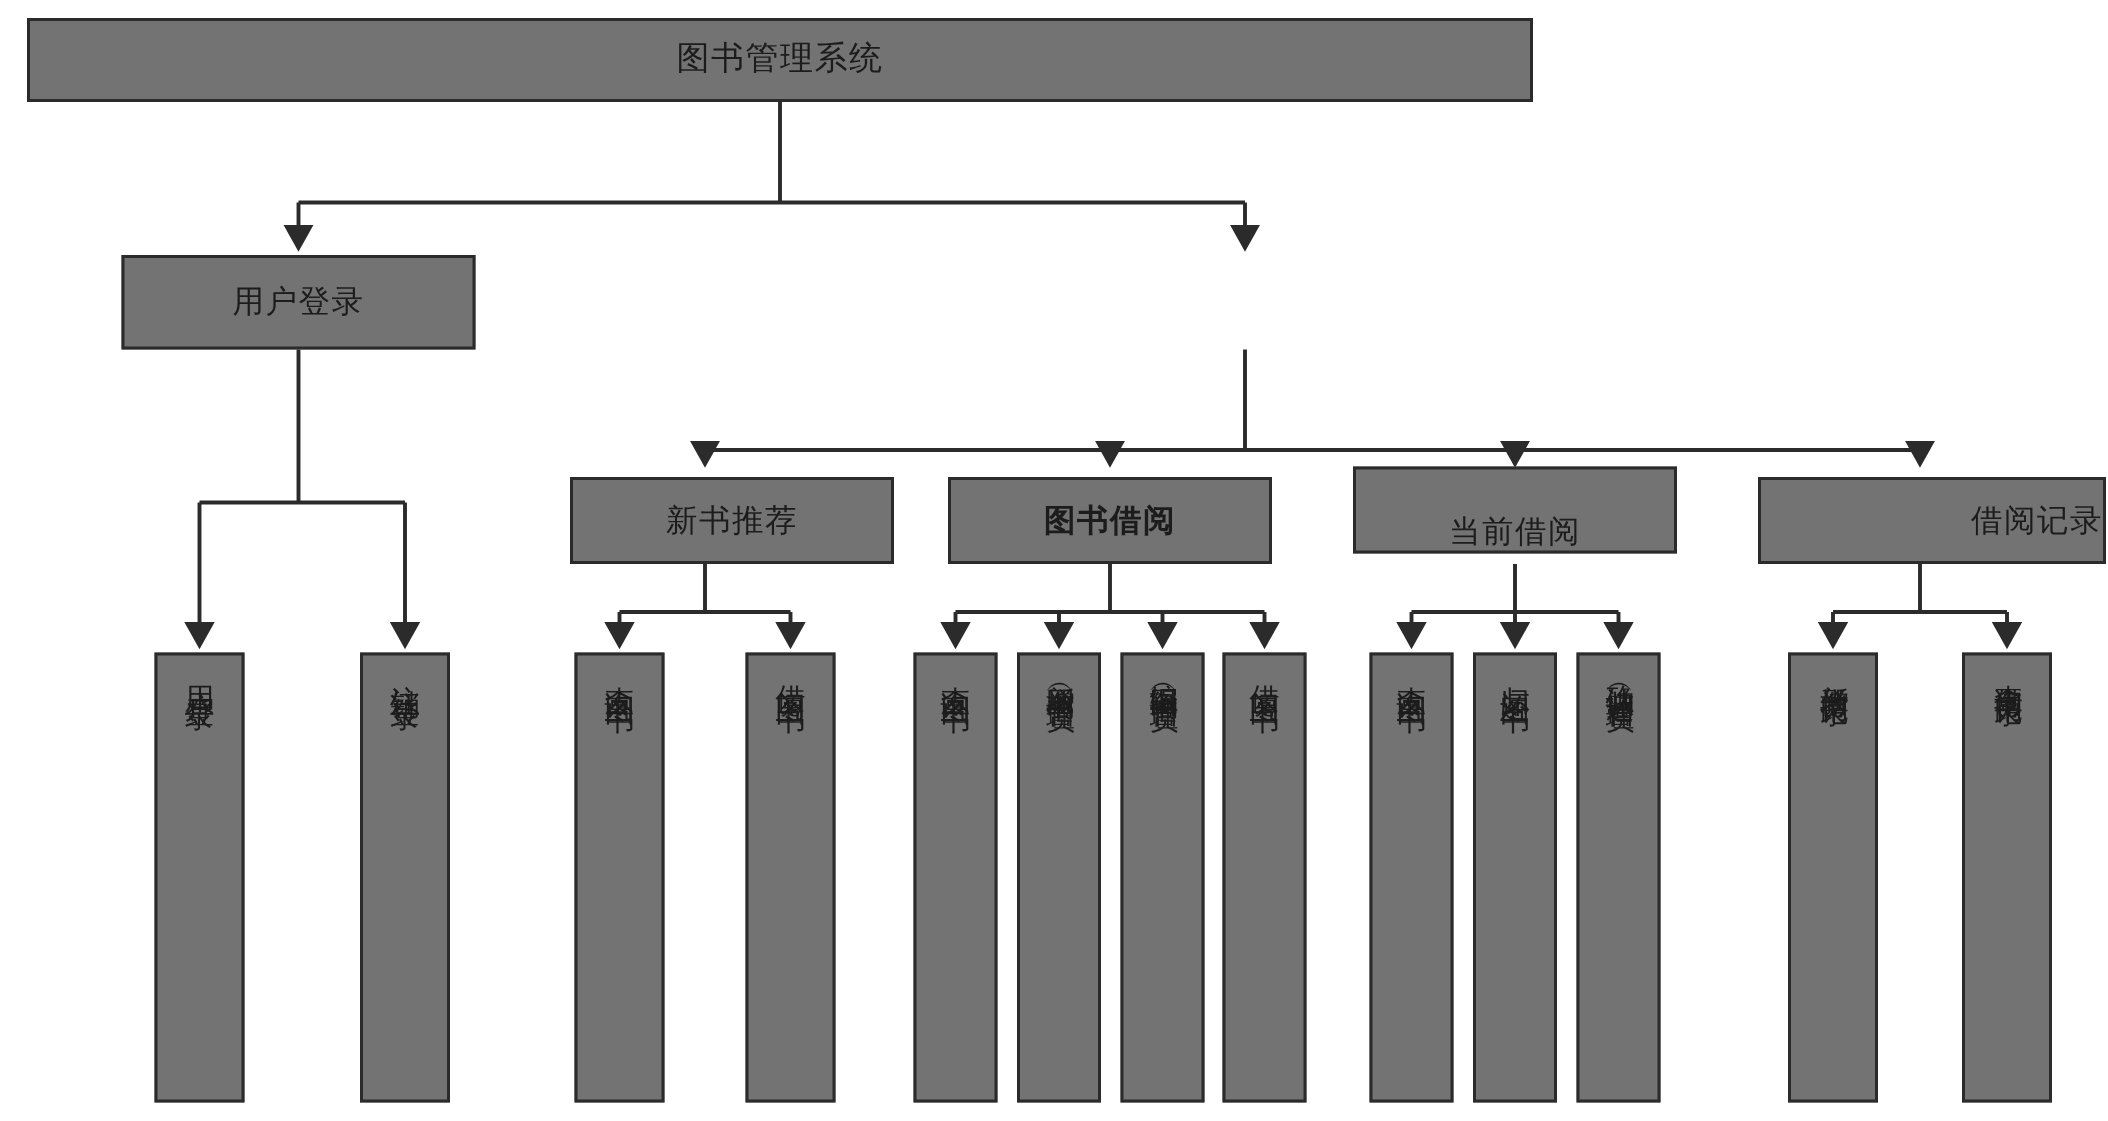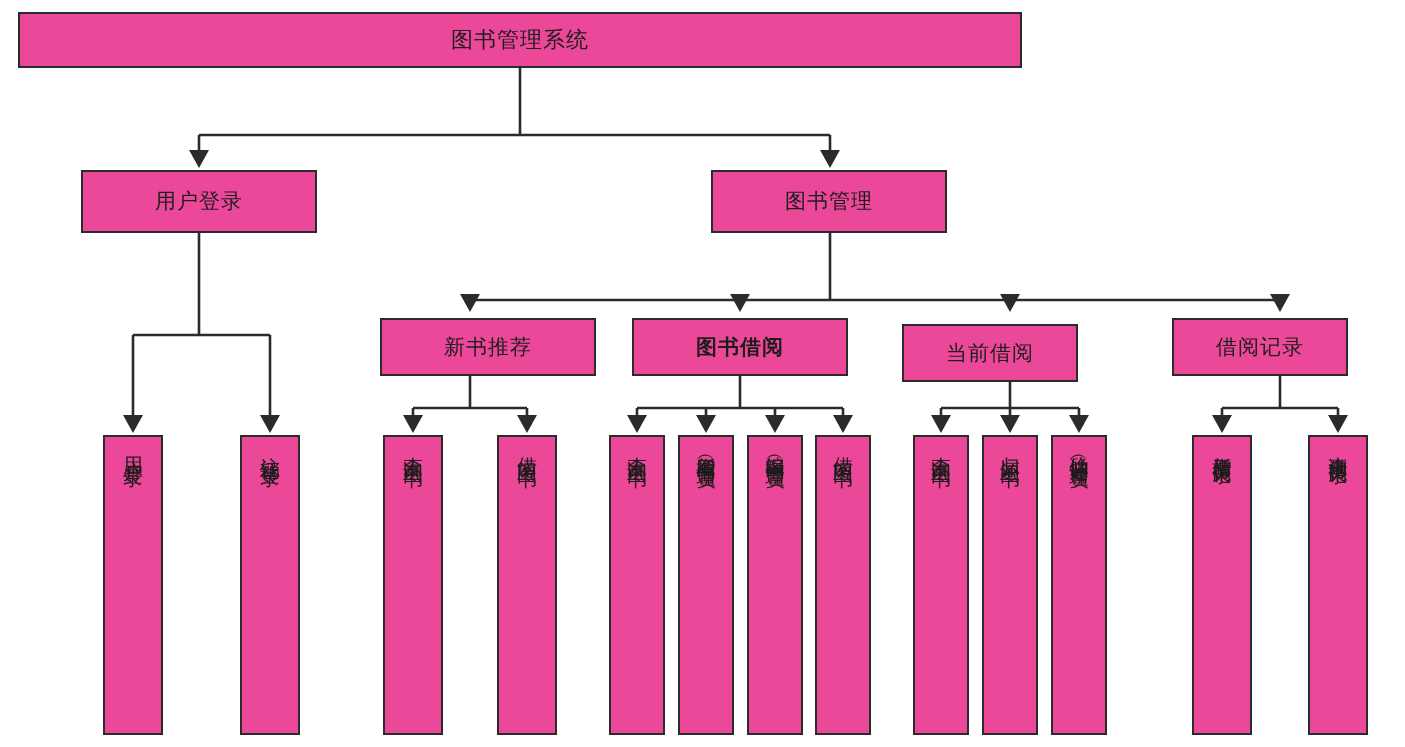--- a/index.html
+++ b/index.html
@@ -22,21 +22,21 @@
     position: absolute;
     left: 0;
     top: 0;
     width: 1405px;
     height: 747px;
     pointer-events: none;
   }
   .node {
     position: absolute;
     box-sizing: border-box;
-    background: #ec4899;
+    background: #737373;
     border: 2.5px solid #2b2b2b;
     display: flex;
     align-items: center;
     justify-content: center;
     color: #1c1c1c;
     z-index: 2;
   }
   .node .label {
     display: block;
     text-align: center;
@@ -137,34 +137,31 @@
     </g>
   </svg>
 
   <div class="node root horiz" style="left:18px; top:12px; width:1004px; height:56px;">
     <span class="label">图书管理系统</span>
   </div>
 
   <div class="node horiz" style="left:81px; top:170px; width:236px; height:63px;">
     <span class="label">用户登录</span>
   </div>
-  <div class="node horiz" style="left:711px; top:170px; width:236px; height:63px;">
-    <span class="label">图书管理</span>
-  </div>
 
   <div class="node horiz" style="left:380px; top:318px; width:216px; height:58px;">
     <span class="label">新书推荐</span>
   </div>
   <div class="node horiz" style="left:632px; top:318px; width:216px; height:58px;font-weight:bold;">
     <span class="label">图书借阅</span>
   </div>
-  <div class="node horiz" style="left:902px; top:324px; width:176px; height:58px;">
+  <div class="node horiz" style="left:902px; top:311px; width:216px; height:58px;align-items:flex-end;">
     <span class="label">当前借阅</span>
   </div>
-  <div class="node horiz" style="left:1172px; top:318px; width:176px; height:58px;">
+  <div class="node horiz" style="left:1172px; top:318px; width:232px; height:58px;justify-content:flex-end;">
     <span class="label">借阅记录</span>
   </div>
 
   <div class="node vert" style="left:103px; top:435px; width:60px; height:300px;">
     <span class="label">用户登录</span>
   </div>
   <div class="node vert" style="left:240px; top:435px; width:60px; height:300px;">
     <span class="label">注销登录</span>
   </div>
 

